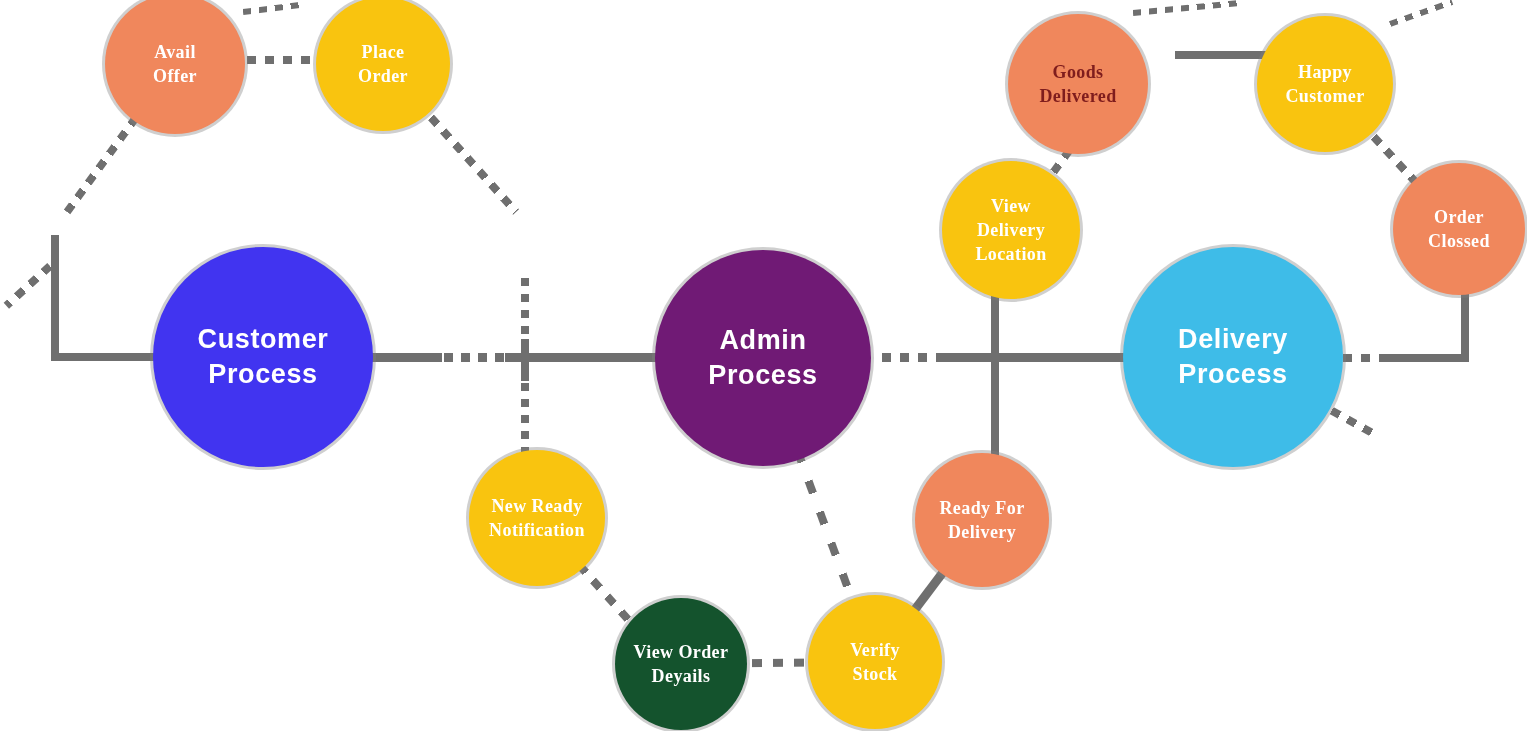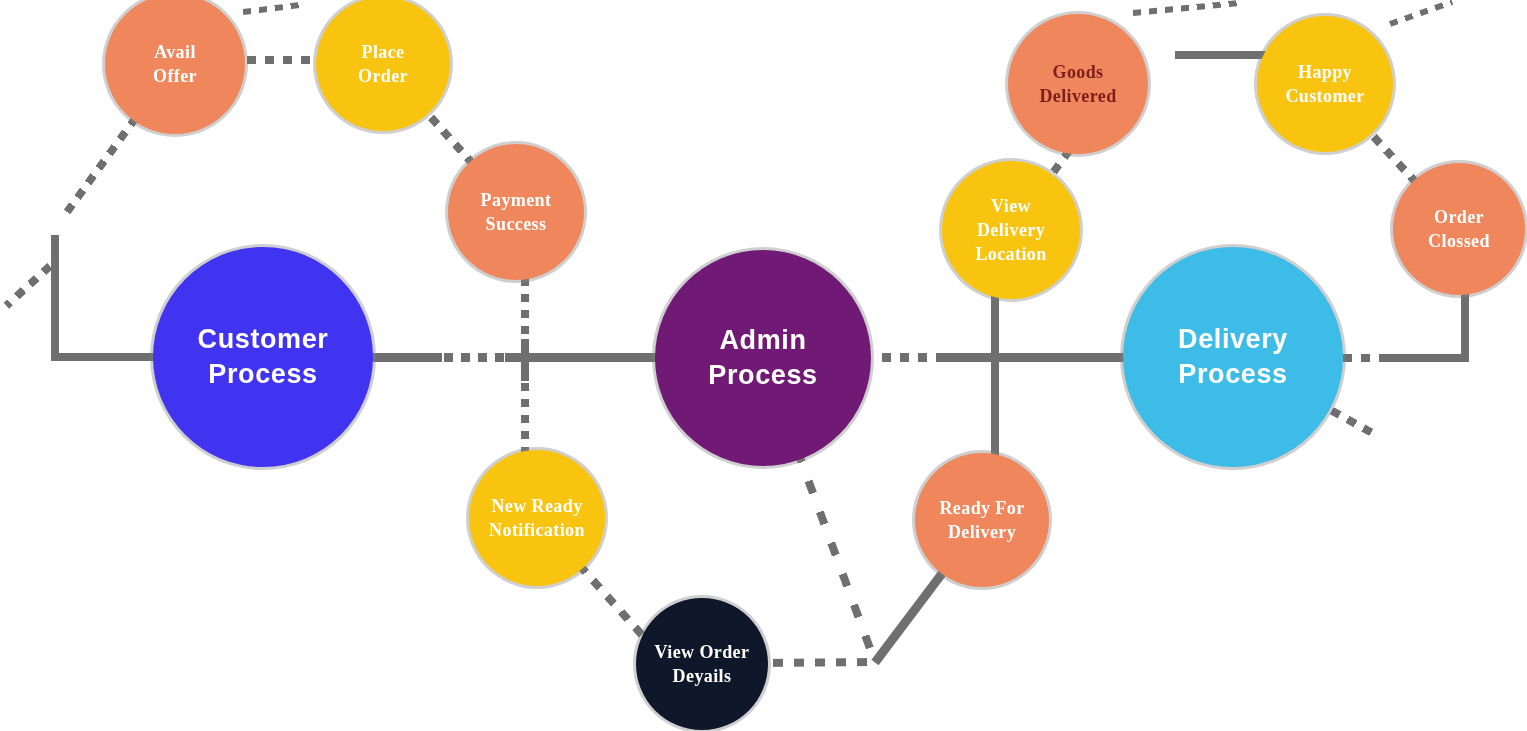--- a/index.html
+++ b/index.html
@@ -92,31 +92,31 @@
         <div class="label-line">Process</div>
       </div>
       <div class="node small" style="left: 105px; top: -6px; width: 140px; height: 140px; background: rgb(240, 135, 92); color: rgb(255, 255, 255);">
         <div class="label-line">Avail</div>
         <div class="label-line">Offer</div>
       </div>
       <div class="node small" style="left: 316px; top: -3px; width: 134px; height: 134px; background: rgb(249, 196, 15); color: rgb(255, 255, 255);">
         <div class="label-line">Place</div>
         <div class="label-line">Order</div>
       </div>
-      <div class="node small" style="left: 448px; top: 144px; width: 136px; height: 136px; background: rgb(240, 135, 92); color: rgb(255, 255, 255);">
-        <div class="label-line">Payment</div>
-        <div class="label-line">Success</div>
-      </div>
       <div class="node small" style="left: 469px; top: 450px; width: 136px; height: 136px; background: rgb(249, 196, 15); color: rgb(255, 255, 255);">
         <div class="label-line">New Ready</div>
         <div class="label-line">Notification</div>
       </div>
-      <div class="node small" style="left: 636px; top: 598px; width: 132px; height: 132px; background: #0f172a; color: rgb(255, 255, 255);">
+      <div class="node small" style="left: 615px; top: 598px; width: 132px; height: 132px; background: #14532d; color: rgb(255, 255, 255);">
         <div class="label-line">View Order</div>
         <div class="label-line">Deyails</div>
+      </div>
+      <div class="node small" style="left: 808px; top: 595px; width: 134px; height: 134px; background: rgb(249, 196, 15); color: rgb(255, 255, 255);">
+        <div class="label-line">Verify</div>
+        <div class="label-line">Stock</div>
       </div>
       <div class="node small" style="left: 915px; top: 453px; width: 134px; height: 134px; background: rgb(240, 135, 92); color: rgb(255, 255, 255);">
         <div class="label-line">Ready For</div>
         <div class="label-line">Delivery</div>
       </div>
       <div class="node small" style="left: 942px; top: 161px; width: 138px; height: 138px; background: rgb(249, 196, 15); color: rgb(255, 255, 255);">
         <div class="label-line">View</div>
         <div class="label-line">Delivery</div>
         <div class="label-line">Location</div>
       </div>

